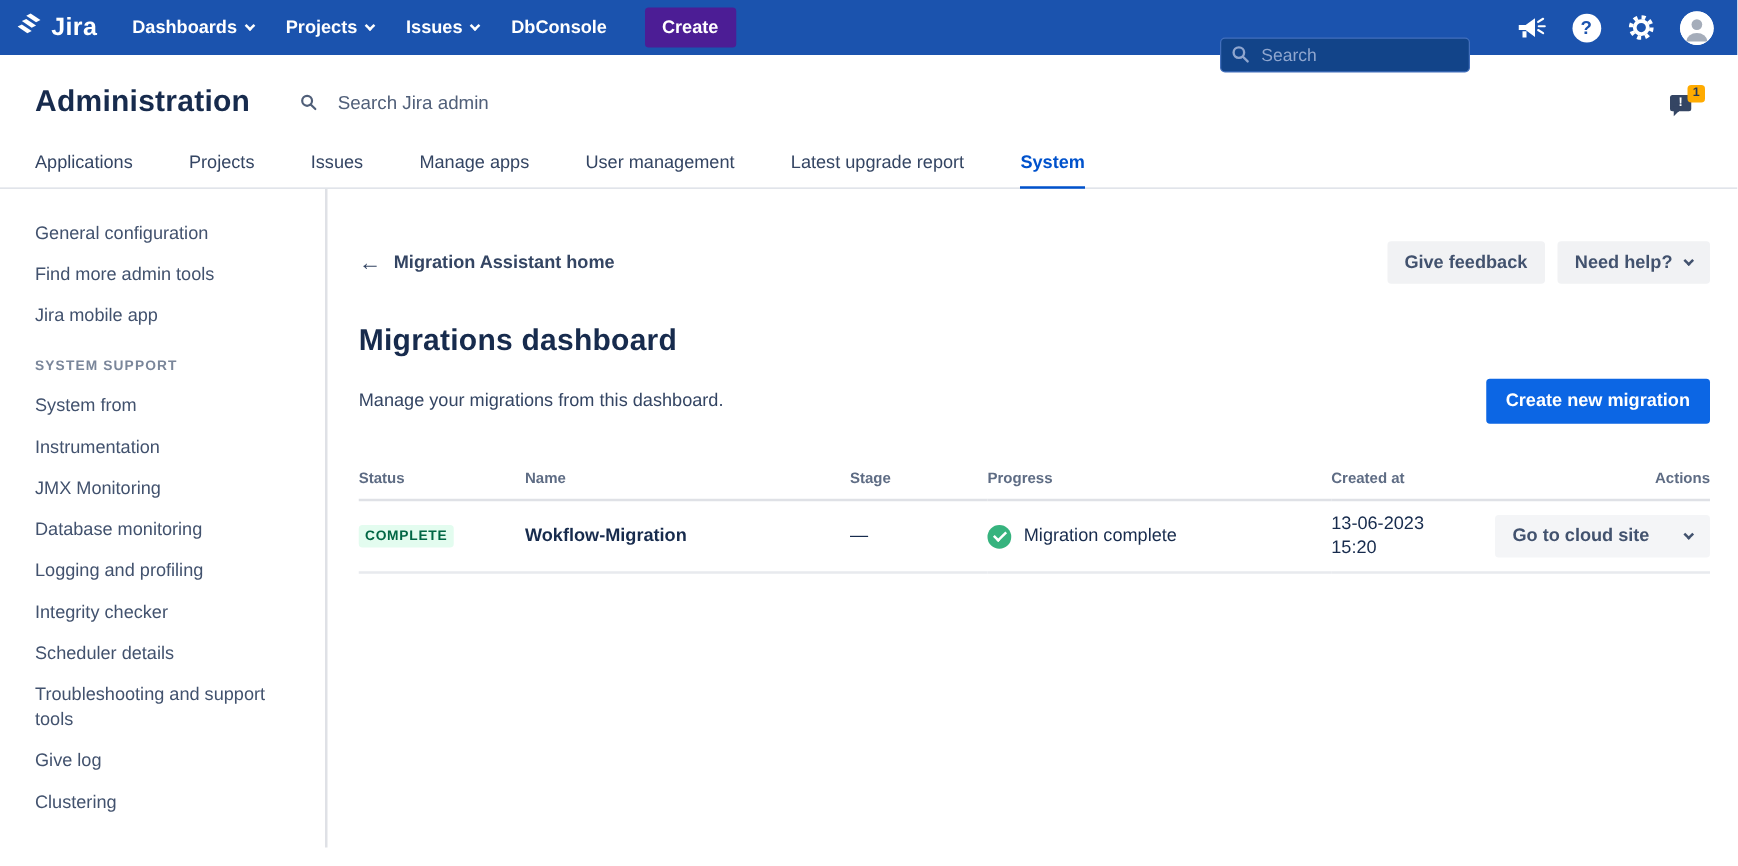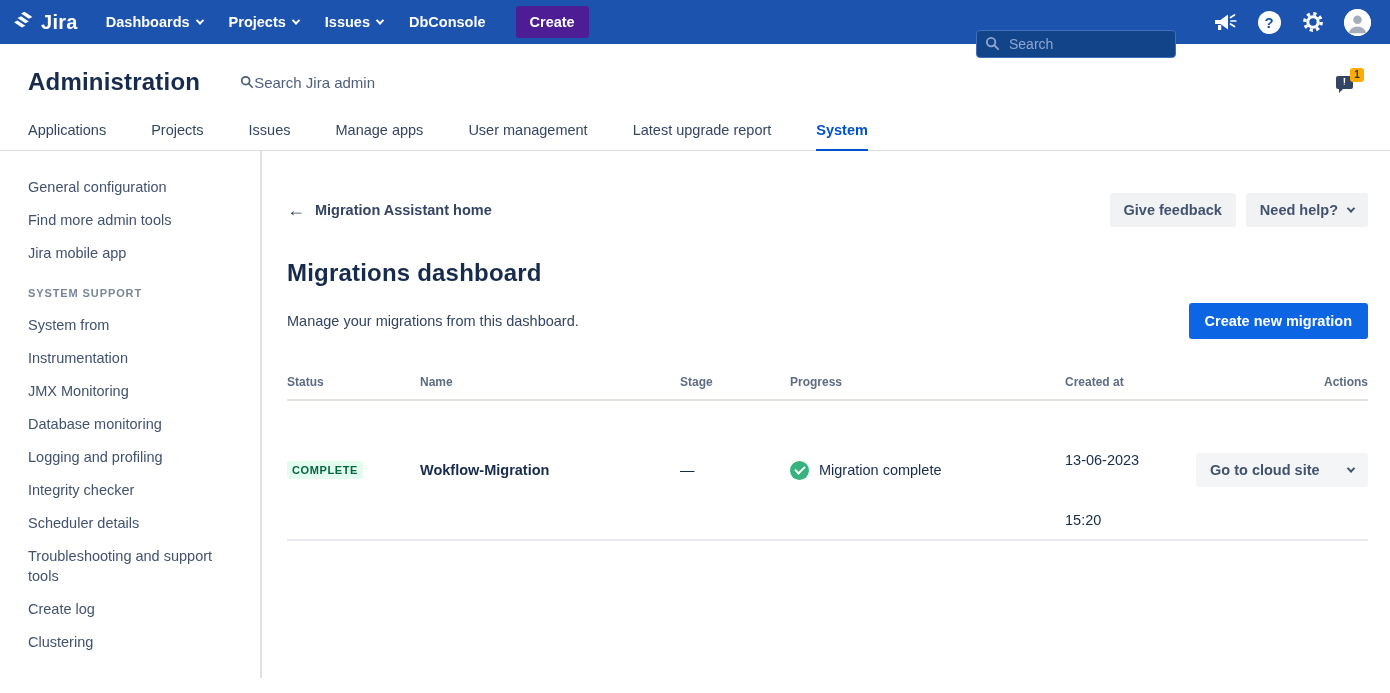--- a/index.html
+++ b/index.html
@@ -26,21 +26,21 @@
   .nav-search .mag { position:absolute; left:9px; top:6px; }
   .icon-btn { width:30px; height:30px; display:flex; align-items:center; justify-content:center; cursor:pointer; }
   .help-circle { width:23px; height:23px; border-radius:50%; background:#fff; color:#1B53AE;
     font-weight:700; font-size:15px; display:flex; align-items:center; justify-content:center; }
   .avatar-circle { width:27px; height:27px; border-radius:50%; background:#fff; overflow:hidden;
     display:flex; align-items:flex-end; justify-content:center; }
 
   
   .admin-header { display:flex; align-items:center; padding:24px 26px 16px 28px; }
   .admin-title { font-size:24px; font-weight:700; color:#172B4D; letter-spacing:.2px; }
-  .admin-search { display:flex; align-items:center; gap:0; margin-left:40px;
+  .admin-search { display:flex; align-items:center; gap:16px; margin-left:40px;
     color:#505F79; font-size:15px; cursor:pointer; }
   .feedback-wrap { margin-left:auto; position:relative; width:30px; height:28px; cursor:pointer; }
   .bubble { position:absolute; left:2px; top:8px; width:17px; height:13px; background:#344563;
     border-radius:2px; color:#fff; font-size:10px; font-weight:700; text-align:center; line-height:13px; }
   .bubble:after { content:""; position:absolute; left:3px; bottom:-4px; border:4px solid transparent;
     border-top-color:#344563; border-left-color:#344563; }
   .fb-badge { position:absolute; right:0; top:0; width:14px; height:14px; background:#FFAB00;
     border-radius:3px; color:#253858; font-size:10px; font-weight:700; text-align:center; line-height:14px; }
 
   
@@ -81,21 +81,21 @@
   .col-status { width:133px; } .col-name { width:260px; } .col-stage { width:110px; }
   .col-progress { width:275px; } .col-created { width:131px; }
   .status-badge { display:inline-block; background:#E3FCEF; color:#006644; font-size:11px;
     font-weight:700; letter-spacing:.6px; padding:3px 5px; border-radius:3px; }
   .row-name { font-weight:600; }
   .progress-cell { display:flex; align-items:center; gap:10px; }
   .check-circle { width:19px; height:19px; border-radius:50%; background:#36B37E; position:relative;
     flex:0 0 19px; }
   .check-circle:after { content:""; position:absolute; left:5px; top:5px; width:8px; height:4px;
     border-left:2px solid #fff; border-bottom:2px solid #fff; transform:rotate(-45deg); }
-  .created-cell div { line-height:19px;margin-top:41px; }
+  .created-cell div { line-height:19px; }
   .actions-cell { text-align:right; }
   .action-btn { width:172px; justify-content:space-between; display:inline-flex; background:#F4F5F7;
     border:none; border-radius:3px; color:#42526E; font-weight:700; font-size:14.5px;
     padding:9px 14px; cursor:pointer; align-items:center; font-family:"Liberation Sans", sans-serif; }
 </style>
 </head>
 <body>
 
 <div class="topnav">
   <div class="logo">
@@ -198,21 +198,21 @@
     <div class="side-item">Jira mobile app</div>
     <div class="side-section">SYSTEM SUPPORT</div>
     <div class="side-item">System from</div>
     <div class="side-item">Instrumentation</div>
     <div class="side-item">JMX Monitoring</div>
     <div class="side-item">Database monitoring</div>
     <div class="side-item">Logging and profiling</div>
     <div class="side-item">Integrity checker</div>
     <div class="side-item">Scheduler details</div>
     <div class="side-item">Troubleshooting and support tools</div>
-    <div class="side-item">Create log</div>
+    <div class="side-item">Give log</div>
     <div class="side-item">Clustering</div>
   </div>
 
   <div class="content">
     <div class="content-topline">
       <div class="back-link">
         <span class="back-arrow">←</span>
         <span>Migration Assistant home</span>
       </div>
       <div class="top-buttons">

